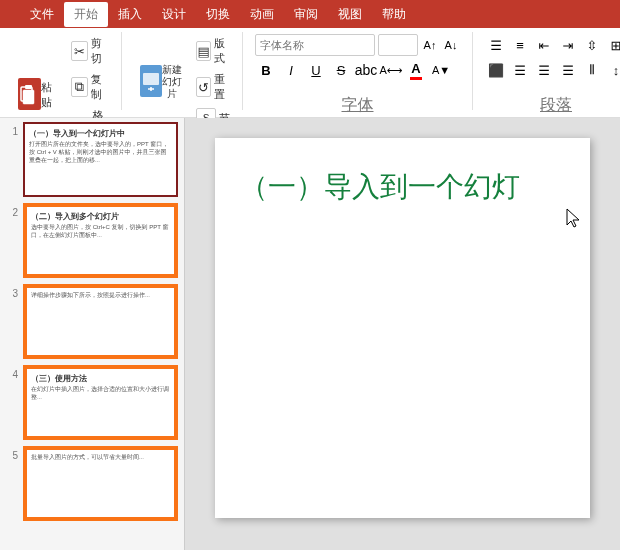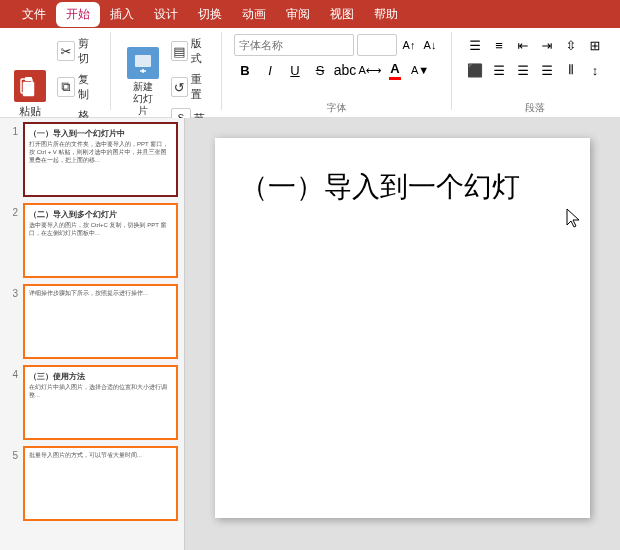--- a/index.html
+++ b/index.html
@@ -3,55 +3,55 @@
   <meta charset="utf-8">
   <style>
     * { margin: 0; padding: 0; box-sizing: border-box; }
     body { width: 620px; height: 550px; overflow: hidden; font-family: 'Microsoft YaHei', SimSun, Arial, sans-serif; background: #f0f0f0; font-size: 12px; }
 
     
     .menu-bar {
       display: flex; align-items: center;
       background: #c0392b;
       height: 28px;
-      padding: 0 12px;
+      padding: 0 20px;
       color: white;
       font-size: 12px;
     }
     .menu-bar span {
       padding: 4px 10px;
       cursor: pointer;
       border-radius: 2px;
     }
-    .menu-bar span.active { background: white; color: #be185d; border-radius: 6px; }
+    .menu-bar span.active { background: white; color: #737373; }
 
     
     .ribbon {
       background: white;
       border-bottom: 1px solid #ddd;
       padding: 4px 8px 6px 8px;
       display: flex;
       align-items: flex-start;
       gap: 8px;
       height: 90px;
     }
     .ribbon-group {
       display: flex; flex-direction: column; align-items: center;
       border-right: 1px solid #e0e0e0;
       padding: 2px 8px 2px 4px;
       height: 78px;
       justify-content: space-between;
     }
     .ribbon-group:last-child { border-right: none; }
     .ribbon-group-label {
-      font-size: 10px; color: #777; margin-top: 20px;
+      font-size: 16px; color: #777; margin-top: 14px; text-decoration: underline;
     }
     .ribbon-group-content { display: flex; align-items: center; gap: 4px; flex: 1; }
     .ribbon-big-btn {
-      display: flex; flex-direction: column; align-items: center;
+      display: flex; flex-direction: row; align-items: center;
       padding: 3px 6px;
       cursor: pointer;
       border-radius: 3px;
       font-size: 11px;
       color: #333;
       min-width: 36px;
     }
     .ribbon-big-btn .btn-icon {
       width: 32px; height: 32px;
       background: #c0392b;
@@ -117,21 +117,21 @@
     .slide-thumb {
       display: flex; align-items: flex-start; gap: 5px;
       margin-bottom: 6px; cursor: pointer;
     }
     .slide-num {
       font-size: 10px; color: #777; width: 12px; text-align: right; padding-top: 4px; flex-shrink: 0;
     }
     .slide-img {
       flex: 1;
       background: white;
-      border: 2px solid #f97316;
+      border: 4px solid #f97316;
       height: 75px;
       font-size: 8px;
       color: #333;
       padding: 4px;
       overflow: hidden;
       position: relative;
     }
     .slide-img.selected { border: 2px solid #7f1d1d; }
     .slide-title-text { font-size: 8px; font-weight: bold; color: #333; margin-bottom: 2px; }
     .slide-body-text { font-size: 6px; color: #555; line-height: 1.3; }
@@ -151,21 +151,21 @@
       background: white;
       width: 420px;
       height: 380px;
       box-shadow: 2px 2px 8px rgba(0,0,0,0.3);
       padding: 30px 25px;
       overflow: hidden;
     }
     .slide-main-title {
       font-size: 28px;
       font-weight: normal;
-      color: #000000;
+      color: #15803d;
       margin-bottom: 16px;
       font-family: 'Microsoft YaHei', SimSun, serif;
     }
     .slide-main-body {
       font-size: 14px;
       color: #333;
       line-height: 1.8;
       font-family: 'Microsoft YaHei', SimSun, serif;
     }
 

